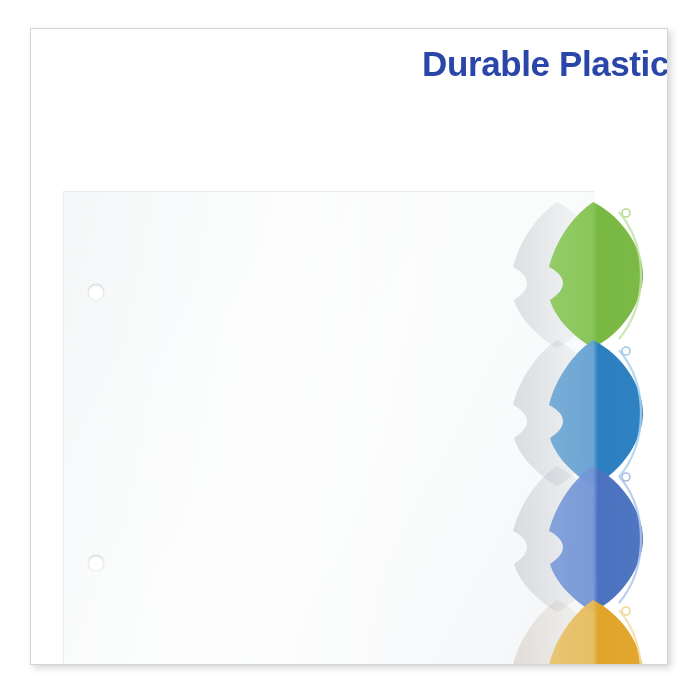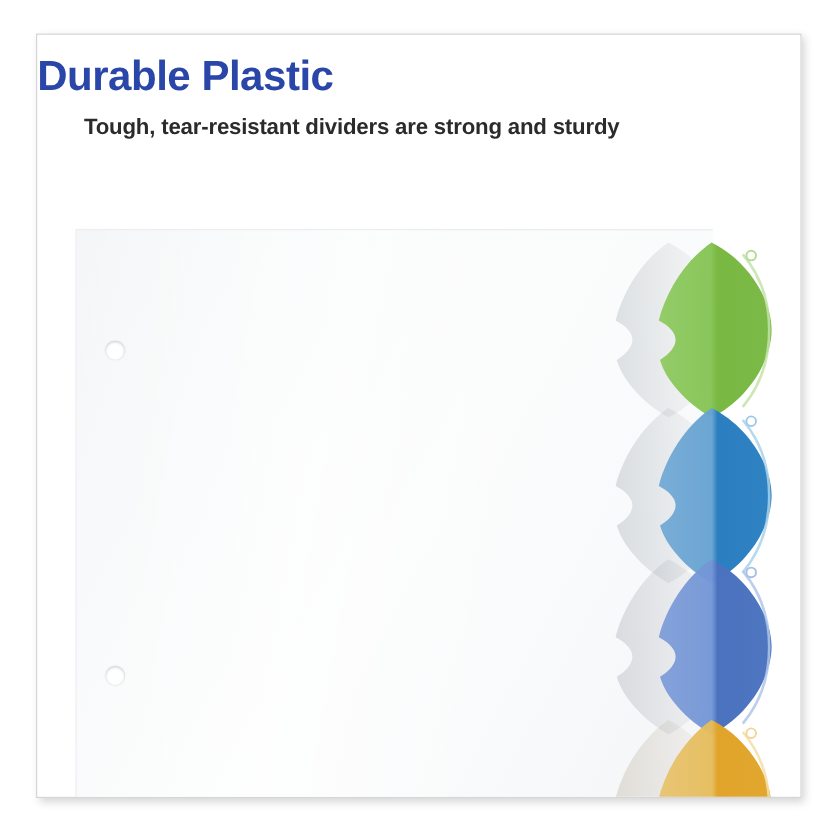--- a/index.html
+++ b/index.html
@@ -28,21 +28,21 @@
     box-shadow: 3px 3px 7px rgba(0,0,0,0.17);
     overflow: hidden;
   }
 
   
   #heading-block {
     position: absolute;
     left: 0;
     top: 16px;
     width: 638px;
-    text-align: left;
+    text-align: right;
   }
   #page-title {
     margin: 0;
     font-size: 35px;
     font-weight: bold;
     letter-spacing: -0.4px;
     line-height: 1.1;
     color: #2a46a8;
   }
   #subtitle {
@@ -115,21 +115,21 @@
   #tab-amber  { left: 500px; top: 570px; height: 120px; }
 </style>
 </head>
 <body>
 
 <div id="product-card">
 
   <div id="heading-block">
     <h1 id="page-title">Durable Plastic</h1>
     <p id="subtitle">
-      <span>Tough, tear-resistant dividers are strong and sturdy</span><br>
+      <br>
     </p>
   </div>
 
   <div id="divider-sheet">
     <div id="sheet-sheen"></div>
     <div class="punch-hole" id="punch-hole-top"></div>
     <div class="punch-hole" id="punch-hole-bottom"></div>
   </div>
 
   <div id="tab-stack">

